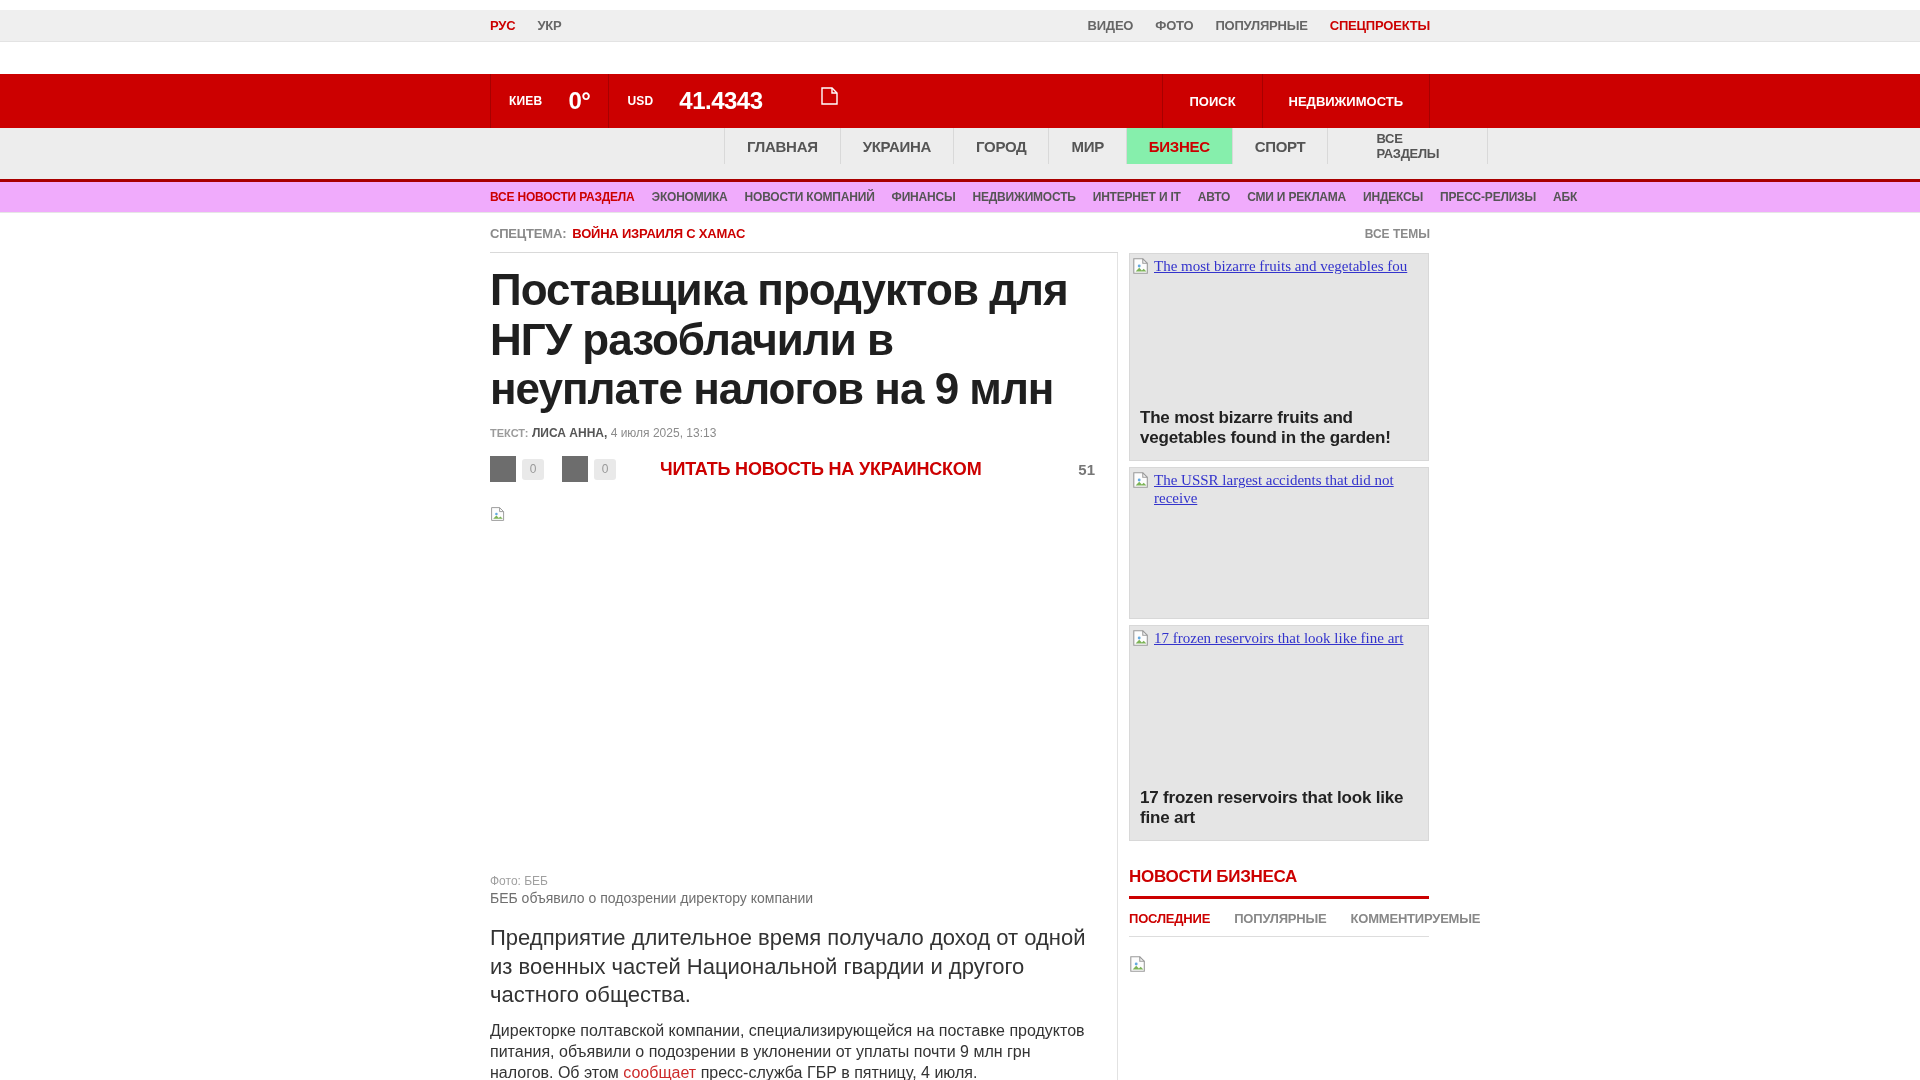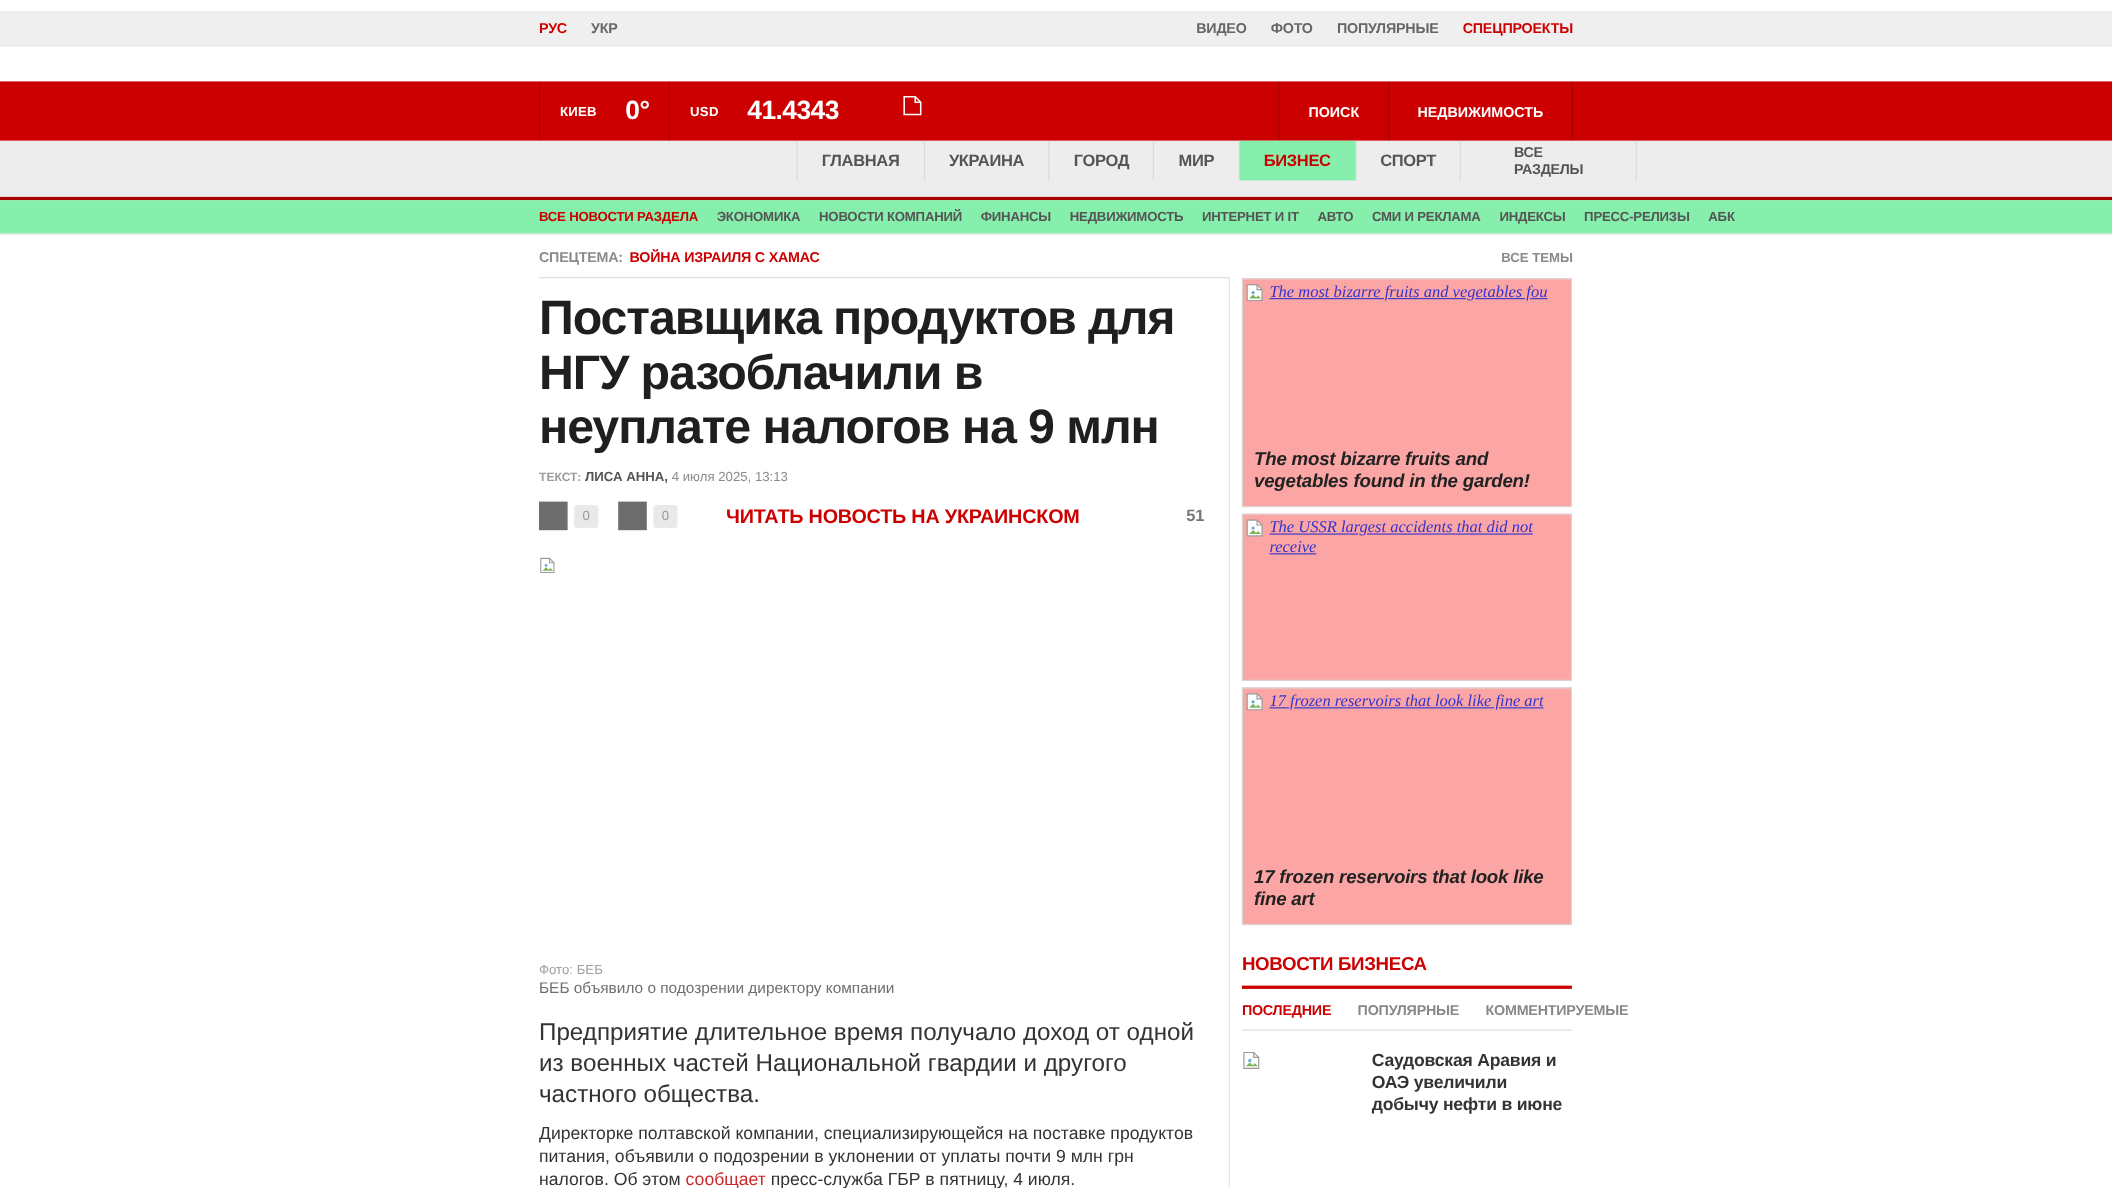--- a/index.html
+++ b/index.html
@@ -32,21 +32,21 @@
   
   .navbar { height: 54px; background: #ededed; border-bottom: 3px solid #a80000; padding-left: 20px; }
   .navbar .inner { height: 36px; display: flex; padding-left: 224px; }
   .nav-item { display: flex; align-items: center; padding: 0 22px; font-size: 15px; font-weight: bold;
     color: #555; text-decoration: none; border-right: 1px solid #d9d9d9; letter-spacing: -0.3px; }
   .nav-item:first-child { border-left: 1px solid #d9d9d9; }
   .nav-item.active { background: #86efac; color: #cc0000; }
   .nav-item.wide { padding: 0 48px; font-size: 13px; }
 
   
-  .subnav { background: #86efac; border-bottom: 1px solid #e6e6e6; }
+  .subnav { background: #f0abfc; border-bottom: 1px solid #e6e6e6; }
   .subnav .inner { display: flex; align-items: center; height: 30px; gap: 17px; }
   .subnav a { font-size: 12px; font-weight: bold; color: #555; text-decoration: none; letter-spacing: -0.2px; white-space: nowrap; }
   .subnav a.accent { color: #cc0000; }
 
   
   .spectema { display: flex; align-items: center; padding: 13px 0 11px 0; }
   .spectema .lbl { font-size: 13px; font-weight: bold; color: #8a8a8a; letter-spacing: -0.2px; }
   .spectema .topic { font-size: 13px; font-weight: bold; color: #cc0000; margin-left: 6px; text-decoration: none; letter-spacing: -0.2px; }
   .spectema .all-topics { margin-left: auto; font-size: 12px; font-weight: bold; color: #8a8a8a; text-decoration: none; }
   .spectema-rule { width: 628px; height: 1px; background: #d9d9d9; }
@@ -76,21 +76,21 @@
   .photo-caption { margin-top: 2px; font-size: 14px; color: #6f6f6f; }
 
   .lead { margin-top: 18px; font-size: 22px; line-height: 1.3; color: #333; }
   .body-p { margin-top: 10px; font-size: 16px; line-height: 1.32; color: #333; }
   .body-p a { color: #cc2a2a; text-decoration: none; }
 
   .frag { margin: 16px auto 0 auto; width: 80px; height: 5px;
     background: repeating-linear-gradient(90deg, #b8b8b8 0 6px, transparent 6px 10px); opacity: 0.7; }
 
   
-  .promo-card { border: 1px solid #d8d8d8; background: #fca5a5; margin-bottom: 6px; font-style: italic; }
+  .promo-card { border: 1px solid #d8d8d8; background: #e5e5e5; margin-bottom: 6px; }
   .promo-img { position: relative; height: 150px; overflow: hidden; padding: 3px 2px; }
   .promo-img .broken { float: left; margin-right: 4px; }
   .promo-alt { font-family: "Liberation Serif", serif; font-size: 15px; color: #3333cc; text-decoration: underline; line-height: 1.1; }
   .promo-title { padding: 4px 10px 12px 10px; font-size: 17px; font-weight: bold; color: #222; line-height: 1.18; letter-spacing: -0.2px; }
   .promo-card.c3 .promo-img { height: 158px; }
 
   .side-section { margin-top: 26px; }
   .side-heading { font-size: 17px; font-weight: bold; color: #cc0000; letter-spacing: -0.3px; }
   .side-rule { height: 3px; background: #cc0000; margin-top: 9px; }
   .side-tabs { display: flex; gap: 24px; padding: 12px 0 10px 0; border-bottom: 1px solid #ddd; }
@@ -285,19 +285,18 @@
           <div class="side-thumb">
             <span class="broken">
               <svg class="broken-svg" width="18" height="18" viewBox="0 0 20 20">
                 <path d="M2 2 h10 l5 5 v11 h-15 z" fill="#fdfdfd" stroke="#9a9a9a" stroke-width="1.2"></path>
                 <path d="M12 2 v5 h5" fill="none" stroke="#9a9a9a" stroke-width="1.2"></path>
                 <circle cx="8" cy="10" r="1.6" fill="#64a9e0"></circle>
                 <path d="M4 16 l4 -4 3 3 2 -2 3 3 z" fill="#7cb356"></path>
               </svg>
             </span>
           </div>
-          <div class="side-item-title">Саудовская Аравия и ОАЭ увеличили добычу нефти в июне</div>
         </div>
       </div>
 
     </div>
   </div>
 </div>
 
 </body></html>

